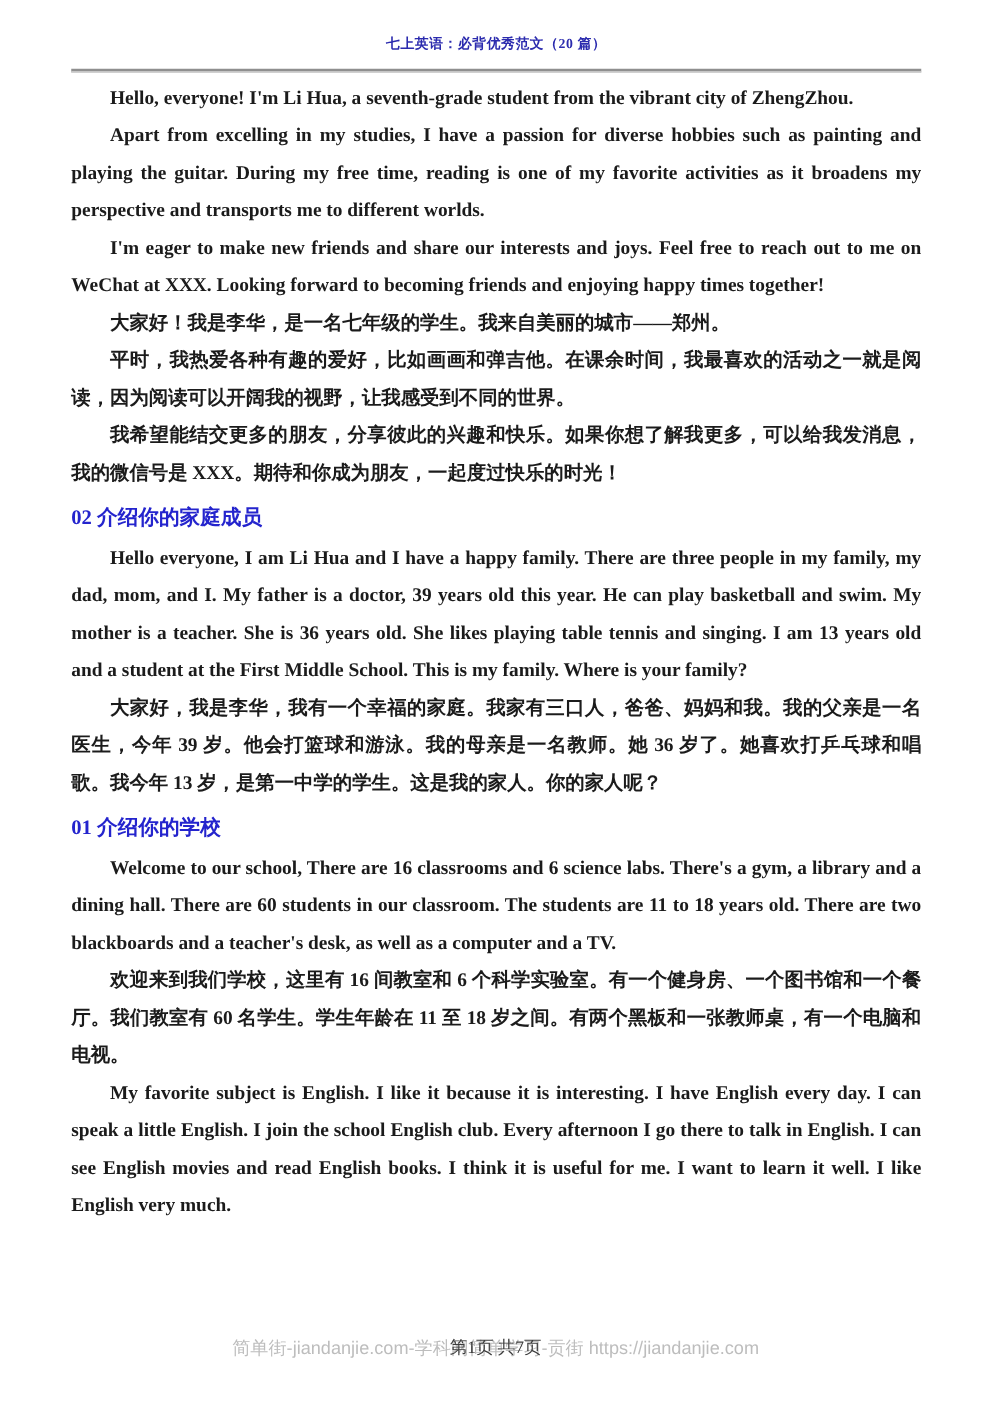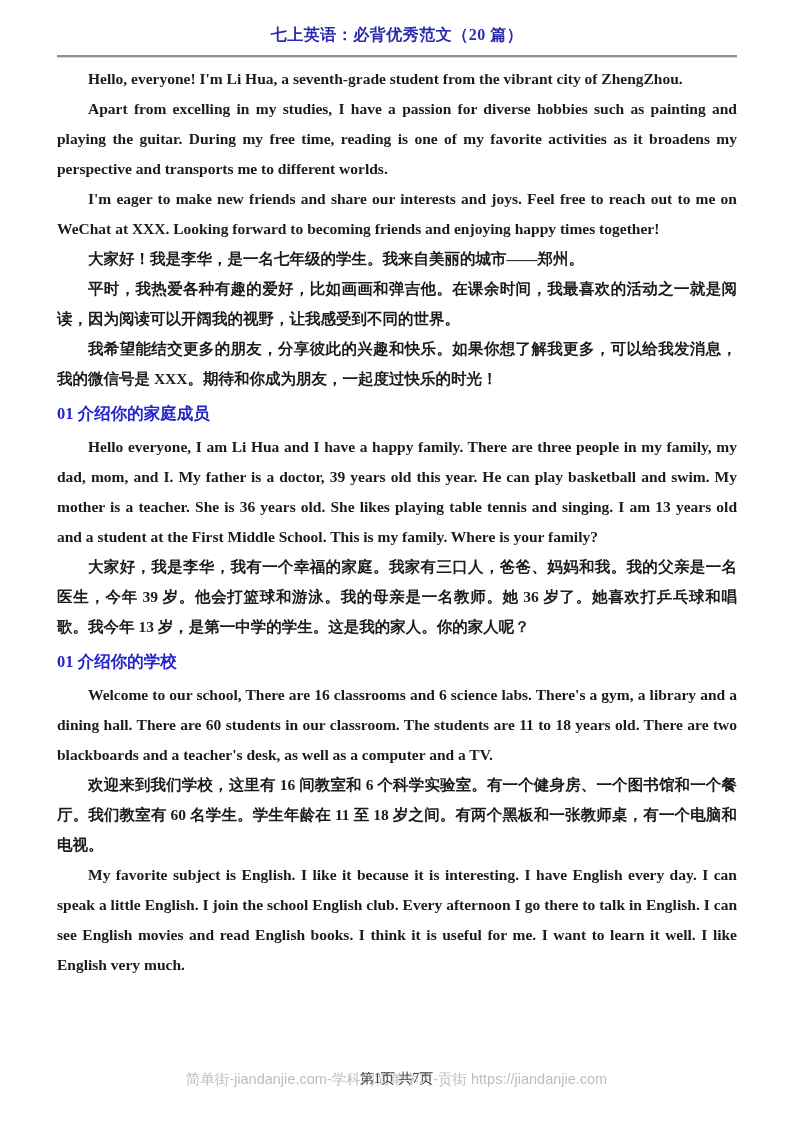--- a/index.html
+++ b/index.html
@@ -14,21 +14,21 @@
     background: #ffffff;
     overflow: hidden;
     font-family: "Liberation Serif", "DejaVu Serif", serif;
     color: #1b1b1b;
   }
   .content {
     padding: 24px 56px 0 57px;
   }
   .doc-title {
     margin: 0;
-    font-size: 16px;
+    font-size: 11px;
     font-weight: bold;
     line-height: 22px;
     text-align: center;
     color: var(--title_blue, #2b2bae);
     letter-spacing: 0.5px;
   }
   .rule {
     height: 2px;
     background: var(--divider_gray, #8f8f8f);
     border-bottom: 1px solid #d9d9d9;
@@ -89,21 +89,21 @@
     <section>
       <p class="body">Hello, everyone! I'm Li Hua, a seventh-grade student from the vibrant city of ZhengZhou.</p>
       <p class="body">Apart from excelling in my studies, I have a passion for diverse hobbies such as painting and playing the guitar. During my free time, reading is one of my favorite activities as it broadens my perspective and transports me to different worlds.</p>
       <p class="body">I'm eager to make new friends and share our interests and joys. Feel free to reach out to me on WeChat at XXX. Looking forward to becoming friends and enjoying happy times together!</p>
       <p class="body">大家好！我是李华，是一名七年级的学生。我来自美丽的城市——郑州。</p>
       <p class="body">平时，我热爱各种有趣的爱好，比如画画和弹吉他。在课余时间，我最喜欢的活动之一就是阅读，因为阅读可以开阔我的视野，让我感受到不同的世界。</p>
       <p class="body">我希望能结交更多的朋友，分享彼此的兴趣和快乐。如果你想了解我更多，可以给我发消息，我的微信号是 XXX。期待和你成为朋友，一起度过快乐的时光！</p>
     </section>
 
     <section>
-      <h2 class="sec-h">01 介绍你的家庭成员</h2>
+      <h2 class="sec-h">02 介绍你的家庭成员</h2>
       <p class="body">Hello everyone, I am Li Hua and I have a happy family. There are three people in my family, my dad, mom, and I. My father is a doctor, 39 years old this year. He can play basketball and swim. My mother is a teacher. She is 36 years old. She likes playing table tennis and singing. I am 13 years old and a student at the First Middle School. This is my family. Where is your family?</p>
       <p class="body">大家好，我是李华，我有一个幸福的家庭。我家有三口人，爸爸、妈妈和我。我的父亲是一名医生，今年 39 岁。他会打篮球和游泳。我的母亲是一名教师。她 36 岁了。她喜欢打乒乓球和唱歌。我今年 13 岁，是第一中学的学生。这是我的家人。你的家人呢？</p>
     </section>
 
     <section>
       <h2 class="sec-h">01 介绍你的学校</h2>
       <p class="body">Welcome to our school, There are 16 classrooms and 6 science labs. There's a gym, a library and a dining hall. There are 60 students in our classroom. The students are 11 to 18 years old. There are two blackboards and a teacher's desk, as well as a computer and a TV.</p>
       <p class="body">欢迎来到我们学校，这里有 16 间教室和 6 个科学实验室。有一个健身房、一个图书馆和一个餐厅。我们教室有 60 名学生。学生年龄在 11 至 18 岁之间。有两个黑板和一张教师桌，有一个电脑和电视。</p>
     </section>
 

